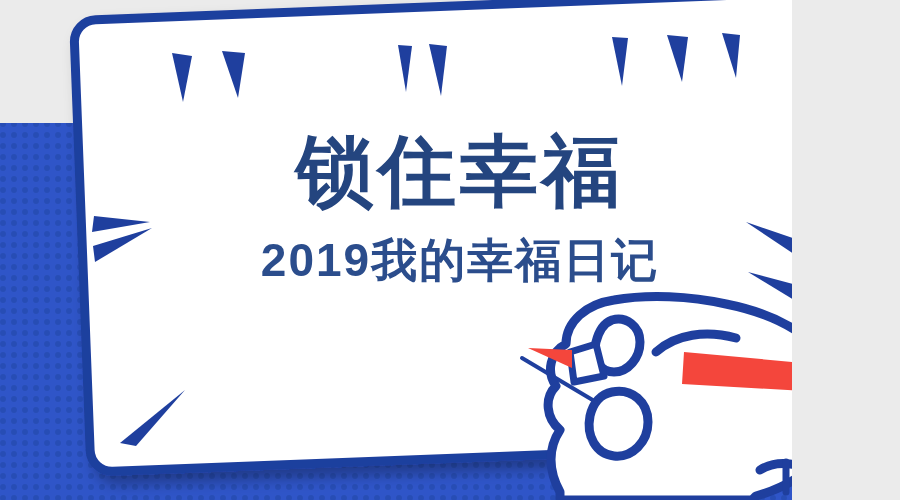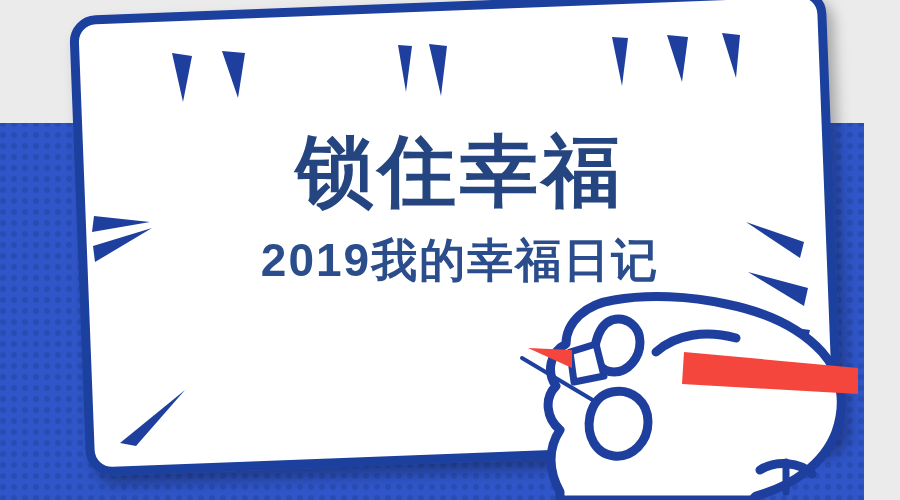--- a/index.html
+++ b/index.html
@@ -2,21 +2,21 @@
 <html><head>
 <meta charset="utf-8">
 <style>
   html,body{margin:0;padding:0;}
   body{
     width:900px;height:500px;overflow:hidden;
     font-family:"Liberation Sans","DejaVu Sans",sans-serif;
     background:#ebebeb;
   }
   #poster{
-    position:relative;width:864px;height:500px;overflow:hidden;background:#ebebeb;
+    position:relative;width:792px;height:500px;overflow:hidden;background:#ebebeb;
   }
   #poster svg{position:absolute;left:0;top:0;}
   .ttl, .sub{ user-select:none; }
 </style>
 </head>
 <body>
 
 <div id="poster">
 
   <svg width="900" height="500" viewBox="0 0 900 500" xmlns="http://www.w3.org/2000/svg">

